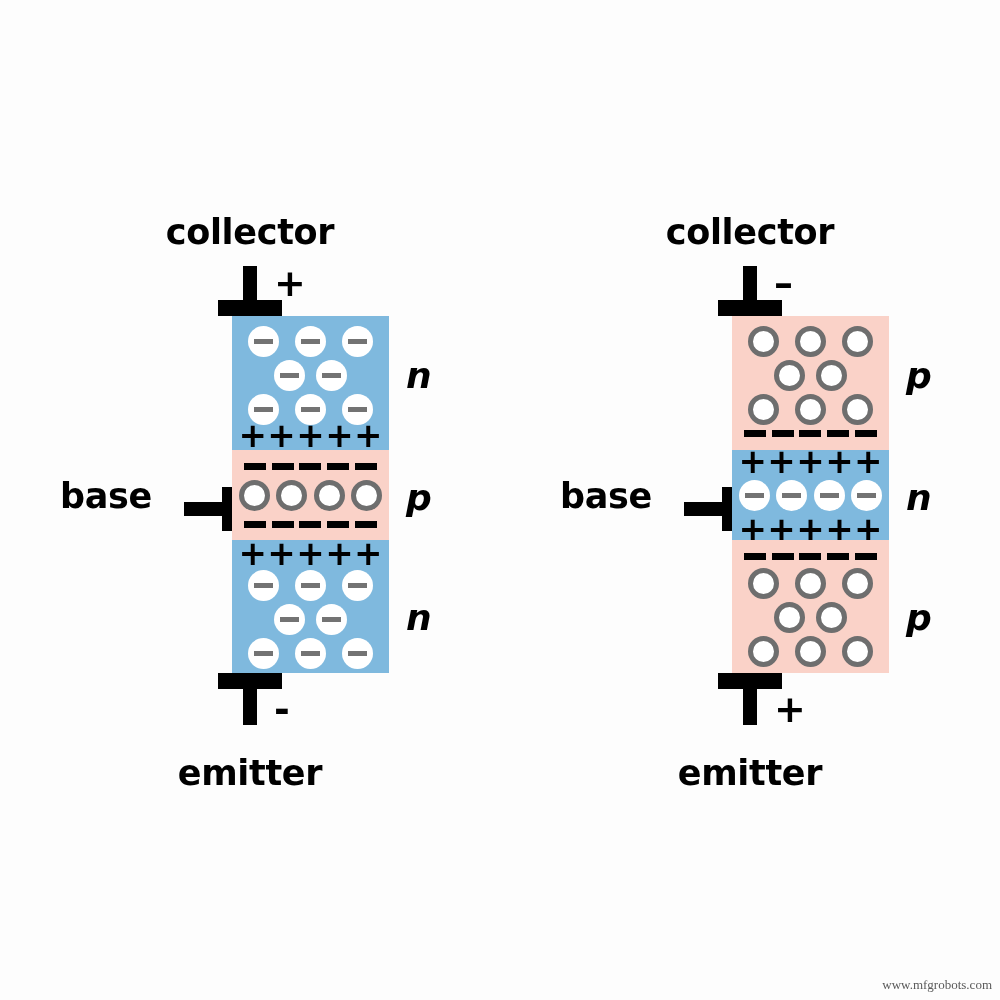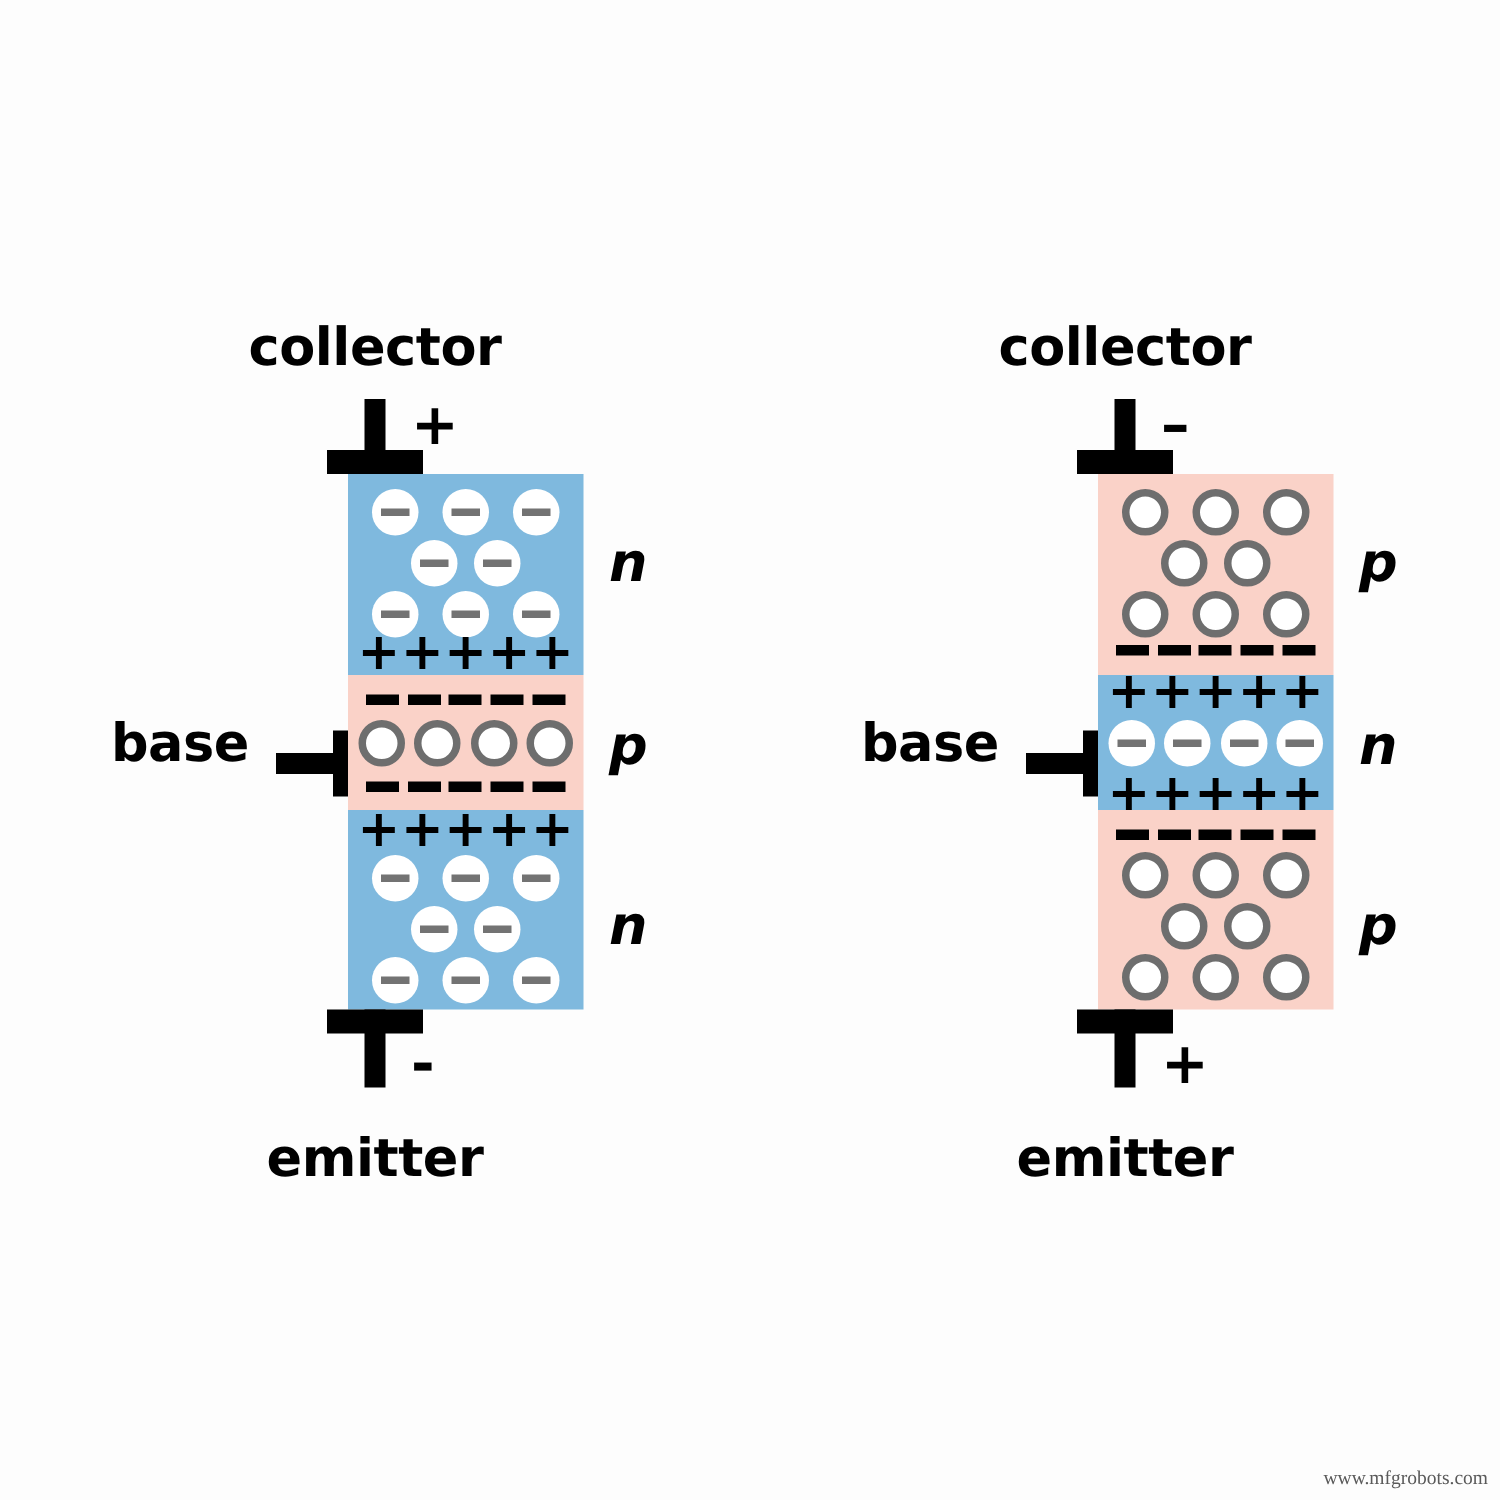--- a/index.html
+++ b/index.html
@@ -42,21 +42,21 @@
     letter-spacing: -0.3px;
   }
   .terminal-label.collector { top: 212px; }
   .terminal-label.emitter   { top: 753px; }
 
   .base-label {
     position: absolute;
     top: 476px;
     left: 60px;
     width: 120px;
-    text-align: center;
+    text-align: left;
     font-weight: bold;
     font-size: 35px;
     color: #000;
     letter-spacing: -0.3px;
   }
   .transistor.right .base-label { left: 60px; }
 
   
   .lead {
     position: absolute;

